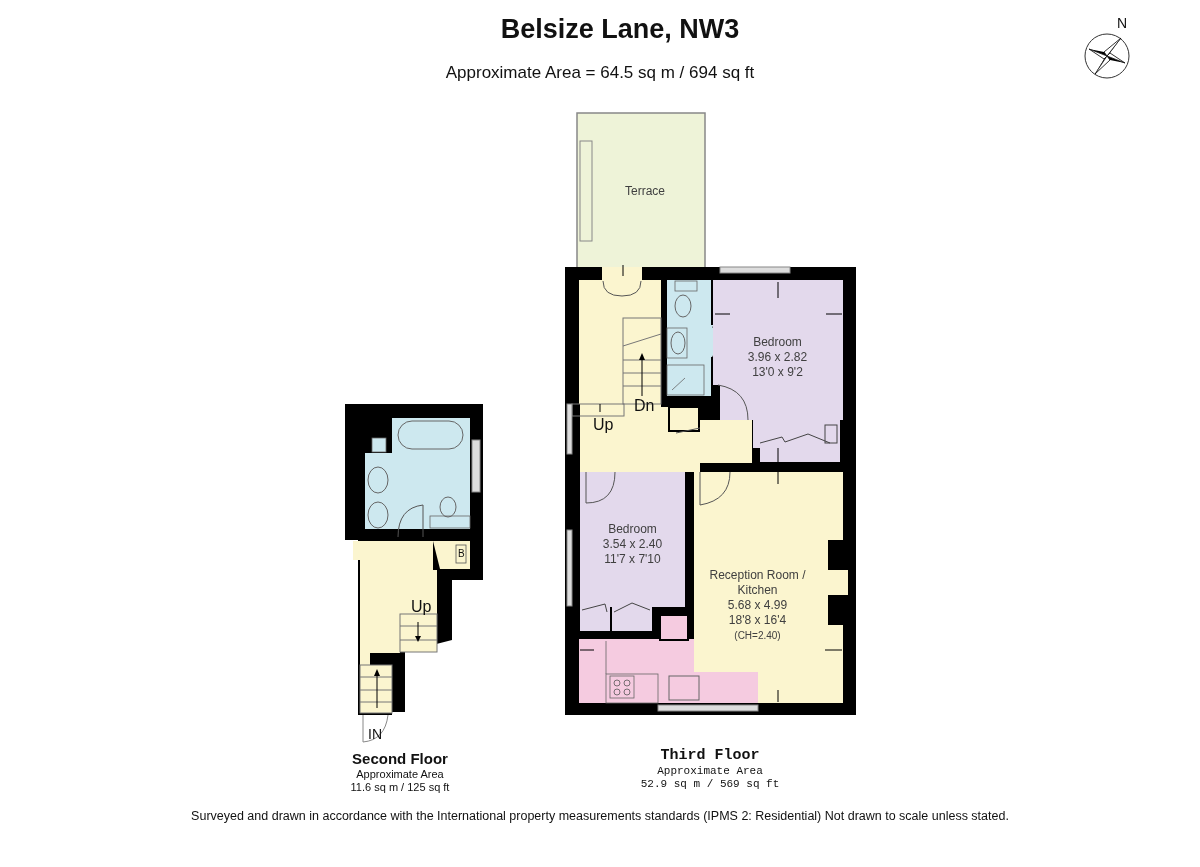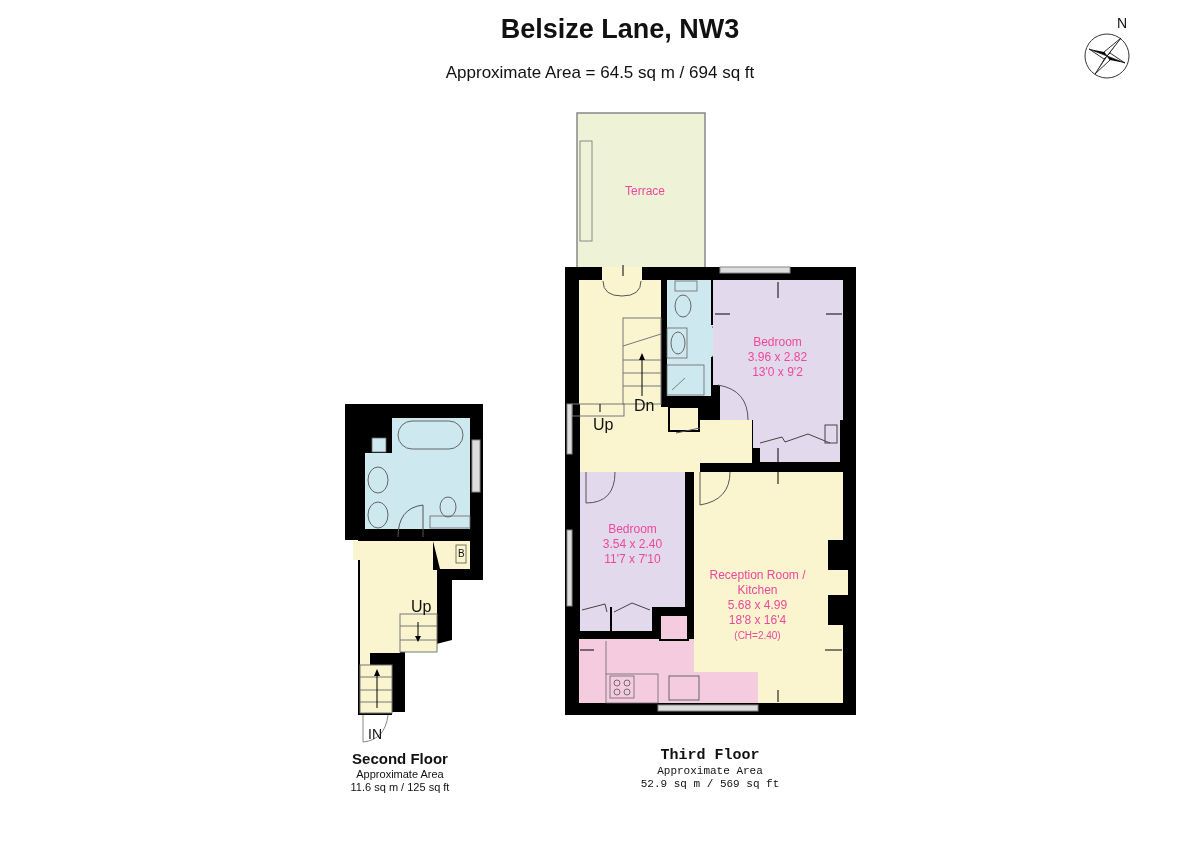--- a/index.html
+++ b/index.html
@@ -2,21 +2,21 @@
 <html><head>
 <meta charset="utf-8">
 <style>
   html, body { margin: 0; padding: 0; background: #ffffff; }
   body { width: 1200px; height: 867px; position: relative; overflow: hidden; font-family: "Liberation Sans", sans-serif; color: #111; }
   .title { position: absolute; top: 14px; left: 0; width: 1200px; text-align: center; font-size: 27px; font-weight: bold; margin-left: 20px; }
   .subtitle { position: absolute; top: 63px; left: 0; width: 1200px; text-align: center; font-size: 17px; }
   .compass { position: absolute; left: 1083px; top: 16px; width: 52px; height: 66px; }
   .compass-n { position: absolute; left: 1117px; top: 15px; font-size: 14px; }
   svg.plan { position: absolute; left: 0; top: 0; width: 1200px; height: 867px; }
-  .room-label { position: absolute; text-align: center; font-size: 12px; line-height: 15px; color: #ec4899; }
+  .room-label { position: absolute; text-align: center; font-size: 12px; line-height: 15px; color: #404040; }
   .room-label .small { font-size: 10px; }
   .floor-caption { position: absolute; text-align: center; }
   .floor-caption .fname { font-size: 15px; font-weight: bold; line-height: 18px; }
   .floor-caption .fsub { font-size: 11px; line-height: 13px; }
   .footer { position: absolute; top: 808px; left: 0; width: 1200px; text-align: center; font-size: 12.5px; line-height: 17px; }
   .tag { position: absolute; font-size: 16px; }
 </style>
 </head>
 <body>
 
@@ -194,13 +194,14 @@
 <div class="tag" style="left:593px;top:416px;">Up</div>
 <div class="tag" style="left:634px;top:397px;">Dn</div>
 
 <div class="floor-caption" style="left:640px;top:747px;width:140px;font-family:Liberation Mono, monospace;">
   <div class="fname">Third Floor</div>
   <div class="fsub">Approximate Area</div>
   <div class="fsub">52.9 sq m / 569 sq ft</div>
 </div>
 
 <div class="footer">
+  <div>Surveyed and drawn in accordance with the International property measurements standards (IPMS 2: Residential) Not drawn to scale unless stated.</div>
 </div>
 
 </body></html>

